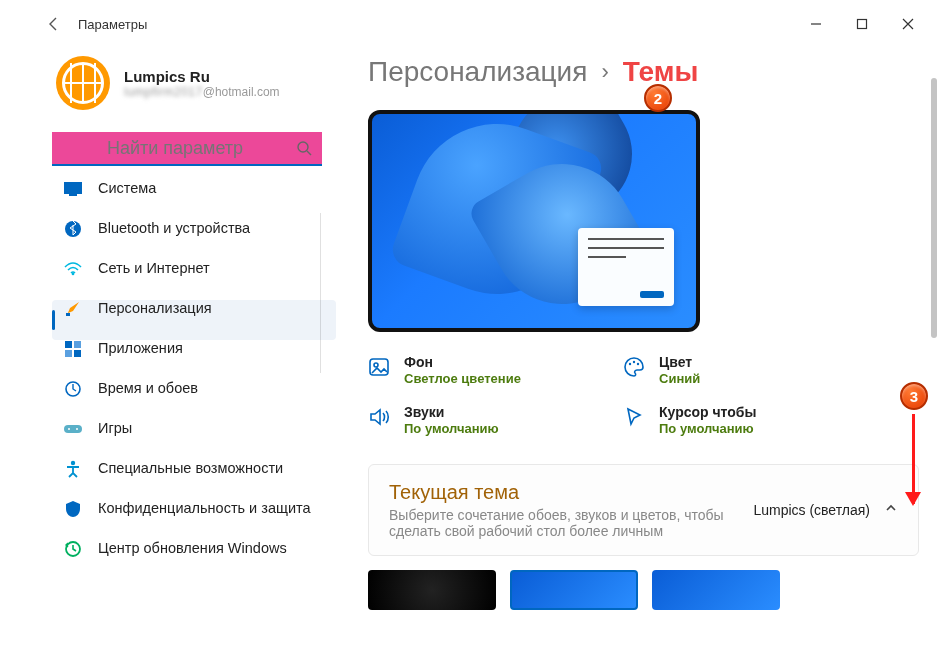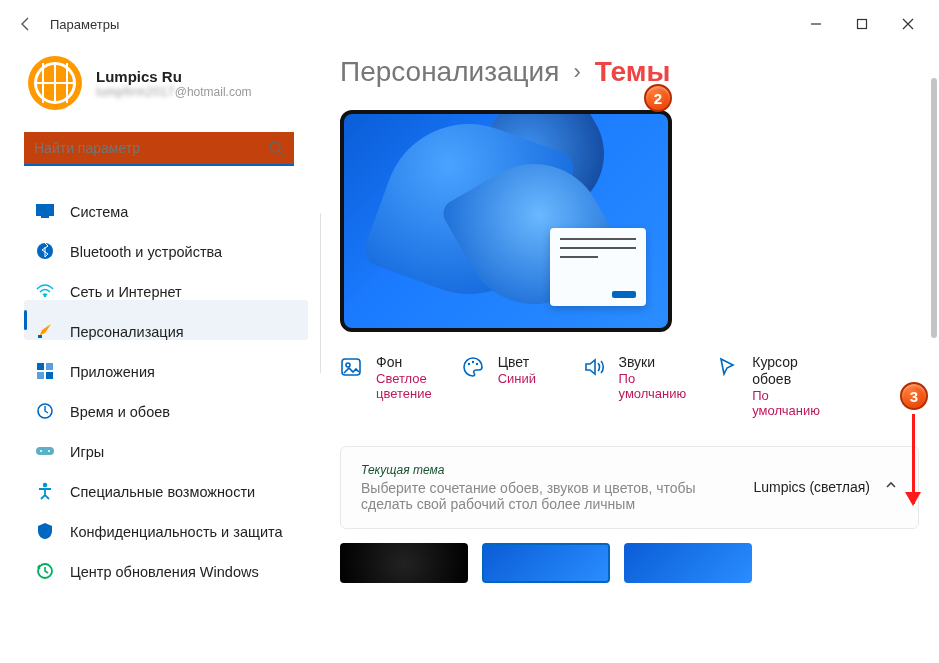--- a/index.html
+++ b/index.html
@@ -1,61 +1,61 @@
 <!DOCTYPE html>
 <html><head>
 <meta charset="utf-8">
 <style>
   * { box-sizing: border-box; margin: 0; padding: 0; font-family: "Segoe UI", Arial, sans-serif; }
   body { background: #fff; width: 939px; height: 663px; overflow: hidden; position: relative; }
-  .window { width: 939px; height: 663px; display: flex; flex-direction: column; }
+  .window { width: 939px; height: 663px; display: flex; flex-direction: column; padding-left: 28px; }
   .titlebar { height: 48px; display: flex; align-items: center; padding: 0 8px; }
   .back-btn { width: 36px; height: 36px; display: flex; align-items: center; justify-content: center; color: #555; }
   .title { font-size: 13px; margin-left: 6px; color: #333; }
   .win-controls { margin-left: auto; display: flex; }
   .win-btn { width: 46px; height: 32px; display: flex; align-items: center; justify-content: center; color: #333; }
   .body { flex: 1; display: flex; overflow: hidden; }
   .sidebar { width: 312px; padding: 0 0 0 24px; display: flex; flex-direction: column; }
   .profile { display: flex; align-items: center; padding: 8px 0 18px 4px; }
   .avatar { width: 54px; height: 54px; border-radius: 50%; background: #ff9900; position: relative; margin-right: 14px; flex-shrink: 0; }
   .avatar::before { content: ""; position: absolute; inset: 6px; border-radius: 50%; border: 3px solid #fff; }
   .avatar::after { content: ""; position: absolute; top: 50%; left: 50%; width: 2px; height: 40px; background: #fff; transform: translate(-50%,-50%); box-shadow: 12px 0 #fff, -12px 0 #fff; }
   .avatar .seg { position: absolute; top: 50%; left: 50%; width: 40px; height: 2px; background: #fff; transform: translate(-50%,-50%); }
   .pname { font-size: 15px; font-weight: 600; color: #222; }
   .pemail { font-size: 12px; color: #9a9a9a; }
   .search-wrap { position: relative; margin: 4px 18px 14px 0; }
-  .search-wrap input { width: 100%; height: 34px; border: none; border-bottom: 2px solid #0067c0; background: #c2410c; padding: 0 34px 0 10px; font-size: 14px; outline: none; }
+  .search-wrap input { width: 100%; height: 34px; border: none; border-bottom: 2px solid #0067c0; background: #ec4899; padding: 0 34px 0 10px; font-size: 18px; outline: none; text-align: center; }
   .search-wrap .sicon { position: absolute; right: 10px; top: 8px; color: #666; }
   .nav { flex: 1; overflow-y: auto; padding-right: 4px; }
-  .nav-item { display: flex; align-items: flex-end; height: 40px; padding: 0 12px; border-radius: 4px; font-size: 14.5px; color: #222; position: relative; cursor: pointer; }
+  .nav-item { display: flex; align-items: flex-start; height: 40px; padding: 0 12px; border-radius: 4px; font-size: 14.5px; color: #222; position: relative; cursor: pointer; }
   .nav-item .nicon { width: 18px; height: 18px; margin-right: 16px; display: flex; align-items: center; justify-content: center; }
   .nav-item.active { background: #eef3f9; }
   .nav-item.active::before { content: ""; position: absolute; left: 0; top: 10px; bottom: 10px; width: 3px; background: #0067c0; border-radius: 2px; }
   .main { flex: 1; padding: 0 20px 0 28px; overflow: hidden; position: relative; }
   .breadcrumb { display: flex; align-items: center; gap: 14px; padding-top: 8px; }
   .bc-parent { font-size: 28px; color: #777; font-weight: 400; }
   .bc-sep { font-size: 22px; color: #777; }
   .bc-current { font-size: 28px; font-weight: 600; color: #ef4444; }
   .preview-card { margin-top: 22px; width: 332px; height: 222px; border: 4px solid #111; border-radius: 12px; background: linear-gradient(135deg,#0a5dd6 0%,#1b7bff 40%,#2a8dff 100%); position: relative; overflow: hidden; }
   .petal { position: absolute; border-radius: 50% 10% 50% 10%; background: radial-gradient(circle at 30% 30%, #4aa3ff, #0a5dd6); }
   .p1 { width: 170px; height: 170px; top: 10px; left: 40px; transform: rotate(20deg); }
   .p2 { width: 140px; height: 140px; top: 50px; left: 120px; transform: rotate(60deg); background: radial-gradient(circle at 40% 40%, #6ab8ff, #0d5fcf); }
   .p3 { width: 120px; height: 120px; top: -20px; left: 140px; transform: rotate(-30deg); background: radial-gradient(circle at 40% 40%, #3d90ef, #08388a); }
   .mini-win { position: absolute; right: 22px; bottom: 22px; width: 96px; height: 78px; background: #fafdff; border-radius: 4px; box-shadow: 0 3px 8px rgba(0,0,0,.2); padding: 10px 10px; }
   .mini-win .mline { height: 2px; background: #555; margin-bottom: 7px; }
   .mini-win .mline.short { width: 50%; }
   .mini-win .mbtn { position: absolute; bottom: 8px; right: 10px; width: 24px; height: 7px; background: #0067c0; border-radius: 2px; }
-  .tgrid { display: grid; grid-template-columns: 1fr 1fr 1fr 1fr; gap: 18px 30px; margin-top: 22px; max-width: 480px; }
+  .tgrid { display: grid; grid-template-columns: 1fr 1fr; gap: 18px 30px; margin-top: 22px; max-width: 480px; font-weight: bold; }
   .trow { display: flex; align-items: flex-start; gap: 14px; }
   .ticon { width: 22px; height: 22px; color: #0067c0; flex-shrink: 0; margin-top: 2px; }
   .tlabel { font-size: 14px; color: #222; line-height: 1.2; }
-  .tval { font-size: 13px; color: #be185d; }
+  .tval { font-size: 13px; color: #4d7c0f; }
   .card { margin-top: 28px; border: 1px solid #e8e8e8; border-radius: 6px; padding: 16px 20px; display: flex; align-items: center; background: #fdfdfd; }
   .card-txt { flex: 1; }
-  .card-h { font-size: 12px; color: #14532d; font-style: italic; }
+  .card-h { font-size: 20px; color: #a16207; }
   .card-s { font-size: 14px; color: #888; margin-top: 3px; max-width: 380px; }
   .card-r { font-size: 14px; color: #222; margin-right: 14px; }
   .chev { color: #444; }
   .theme-strip { margin-top: 14px; display: flex; gap: 14px; }
   .theme-thumb { width: 128px; height: 40px; border-radius: 4px; overflow: hidden; }
   .th1 { background: radial-gradient(circle at 50% 50%, #222, #000); }
   .th2 { background: linear-gradient(135deg,#0a5dd6,#2a8dff); border: 2px solid #0067c0; }
   .th3 { background: linear-gradient(135deg,#0a5dd6,#2a8dff); }
   .scrollbar { position: absolute; right: 2px; top: 78px; bottom: 20px; width: 6px; background: transparent; }
   .scroll-thumb { position: absolute; top: 0; width: 100%; height: 260px; background: #c4c4c4; border-radius: 3px; }
@@ -269,21 +269,21 @@
           <div>
               <div class="tlabel">Звуки</div>
               <div class="tval">По умолчанию</div>
             </div>
         </div>
         <div class="trow">
           <span class="ticon"><svg width="22" height="22" viewBox="0 0 22 22">
                 <path d="M5 3l3 15 3-6 6-3L5 3z" stroke="#0067c0" stroke-width="1.6" fill="none"></path>
               </svg></span>
           <div>
-              <div class="tlabel">Курсор обоев</div>
+              <div class="tlabel">Курсор чтобы</div>
               <div class="tval">По умолчанию</div>
             </div>
         </div>
       </div>
 
       <div class="card">
         <div class="card-txt">
           <div class="card-h">Текущая тема</div>
           <div class="card-s">Выберите сочетание обоев, звуков и цветов, чтобы сделать свой рабочий стол более личным</div>
         </div>

